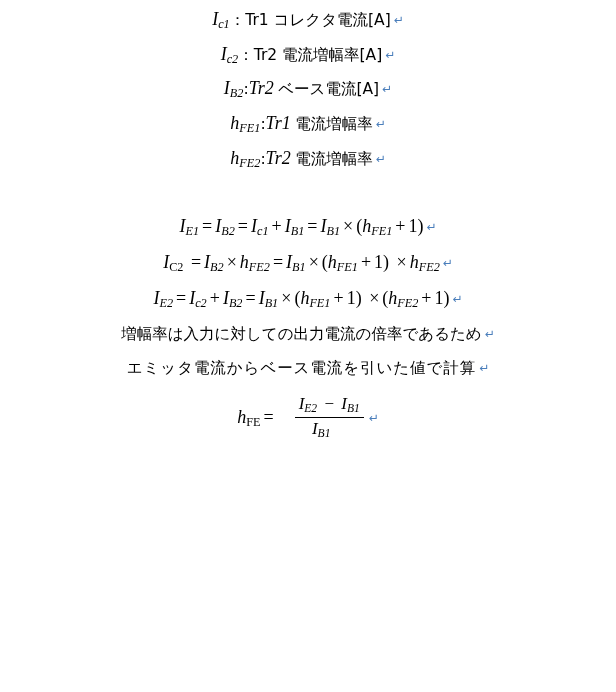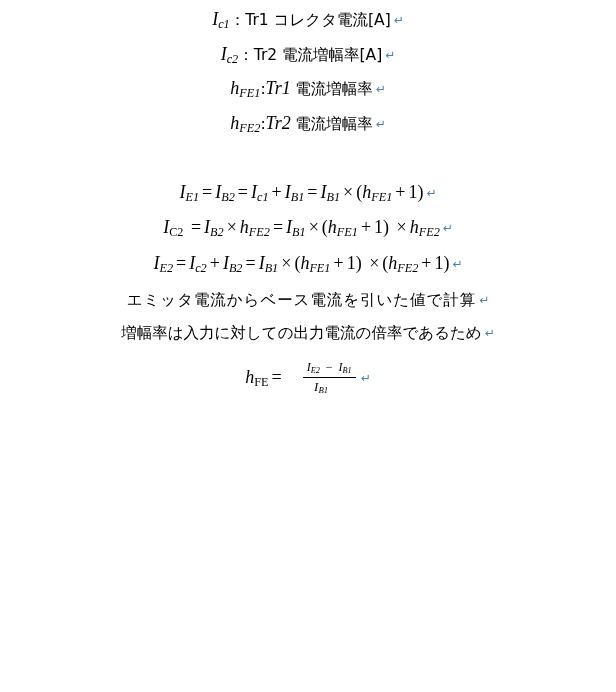--- a/index.html
+++ b/index.html
@@ -81,27 +81,27 @@
     vertical-align: middle;
     text-align: center;
     margin: 0 2px;
     position: relative;
     top: -0.05em;
   }
   .frac .num {
     display: block;
     padding: 0 4px 1px 4px;
     border-bottom: 1.3px solid #000;
-    font-size: 12px;
+    font-size: 17px;
     margin-left: 16px;
   }
   .frac .den {
     display: block;
     padding: 2px 4px 0 4px;
-    font-size: 13px;
+    font-size: 17px;
   }
   .eq-frac-line {
     line-height: 1.1;
   }
 </style>
 </head>
 <body>
 
 <div class="page">
 
@@ -110,20 +110,23 @@
     <div class="line">
       <span class="it">I<span class="sub">c1</span></span><span class="jp">：</span><span class="jp">Tr1 コレクタ電流[A]</span><span class="pilcrow">↵</span>
     </div>
 
 
 
     <div class="line">
       <span class="it">I<span class="sub">c2</span></span><span class="jp">：</span><span class="jp">Tr2 電流増幅率[A]</span><span class="pilcrow">↵</span>
     </div>
 
+    <div class="line">
+      <span class="it">I<span class="sub">B2</span></span><span class="jp">:</span><span class="it">Tr2</span> <span class="jp">ベース電流[A]</span><span class="pilcrow">↵</span>
+    </div>
 
 
     <div class="line">
       <span class="it">h<span class="sub">FE1</span></span><span class="jp">:</span><span class="it">Tr1</span> <span class="jp">電流増幅率</span><span class="pilcrow">↵</span>
     </div>
 
     <div class="line">
       <span class="it">h<span class="sub">FE2</span></span><span class="jp">:</span><span class="it">Tr2</span> <span class="jp">電流増幅率</span><span class="pilcrow">↵</span>
     </div>
 
@@ -140,25 +143,25 @@
 
     <div class="line">
       <span class="it">I<span class="sub-up">C2</span></span> <span class="op">=</span><span class="it">I<span class="sub">B2</span></span><span class="op">×</span><span class="it">h<span class="sub">FE2</span></span><span class="op">=</span><span class="it">I<span class="sub">B1</span></span><span class="op">×</span><span class="up">(</span><span class="it">h<span class="sub">FE1</span></span><span class="op">+</span><span class="up">1)</span> <span class="op">×</span><span class="it">h<span class="sub">FE2</span></span><span class="pilcrow">↵</span>
     </div>
 
     <div class="line">
       <span class="it">I<span class="sub">E2</span></span><span class="op">=</span><span class="it">I<span class="sub">c2</span></span><span class="op">+</span><span class="it">I<span class="sub">B2</span></span><span class="op">=</span><span class="it">I<span class="sub">B1</span></span><span class="op">×</span><span class="up">(</span><span class="it">h<span class="sub">FE1</span></span><span class="op">+</span><span class="up">1)</span> <span class="op">×</span><span class="up">(</span><span class="it">h<span class="sub">FE2</span></span><span class="op">+</span><span class="up">1)</span><span class="pilcrow">↵</span>
     </div>
 
     <div class="line">
-      <span class="jp-wide">エミッタ電流からベース電流を引いた値で計算</span><span class="pilcrow">↵</span>
+      <span class="jp">増幅率は入力に対しての出力電流の倍率であるため</span><span class="pilcrow">↵</span>
     </div>
 
     <div class="line">
-      <span class="jp">増幅率は入力に対しての出力電流の倍率であるため</span><span class="pilcrow">↵</span>
+      <span class="jp-wide">エミッタ電流からベース電流を引いた値で計算</span><span class="pilcrow">↵</span>
     </div>
 
     <div class="line eq-frac-line" style="margin-top:20px;">
       <span class="it">h<span class="sub-up">FE</span></span><span class="op">=</span><span class="frac"><span class="num"><span class="it">I<span class="sub">E2</span></span> <span class="op">−</span> <span class="it">I<span class="sub">B1</span></span></span><span class="den"><span class="it">I<span class="sub">B1</span></span></span></span><span class="pilcrow">↵</span>
     </div>
 
   </div>
 
 </div>
 

